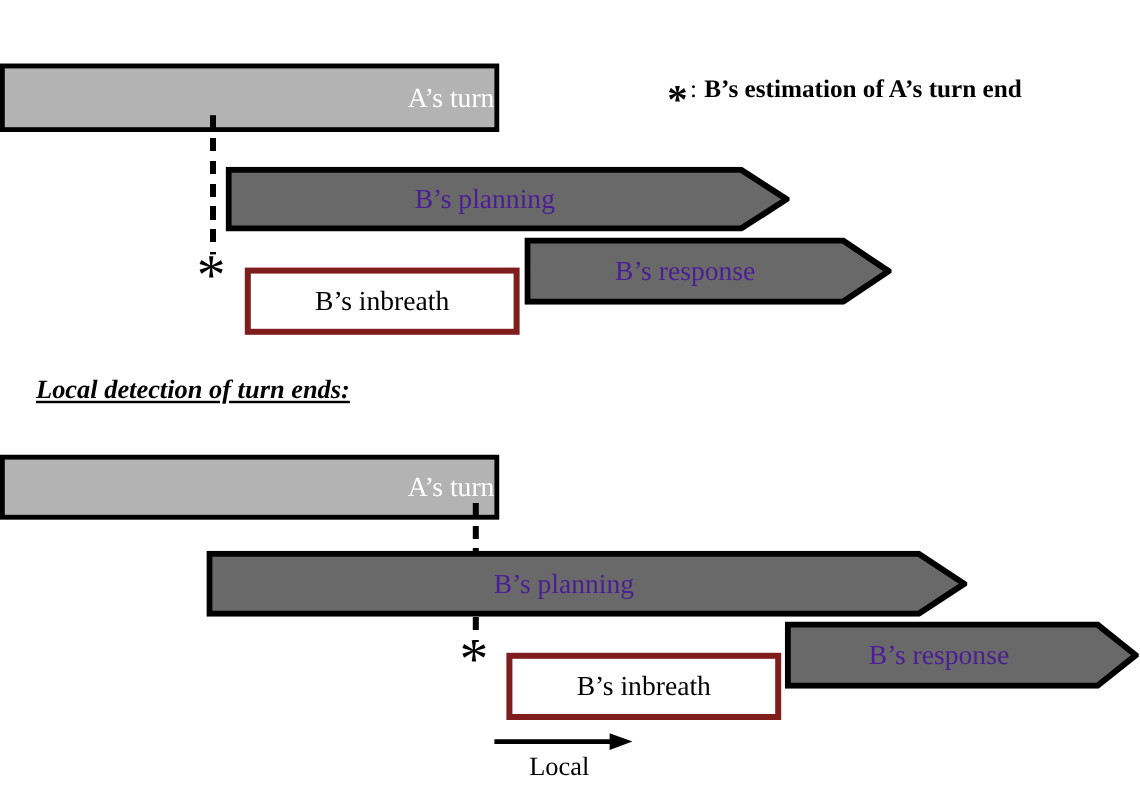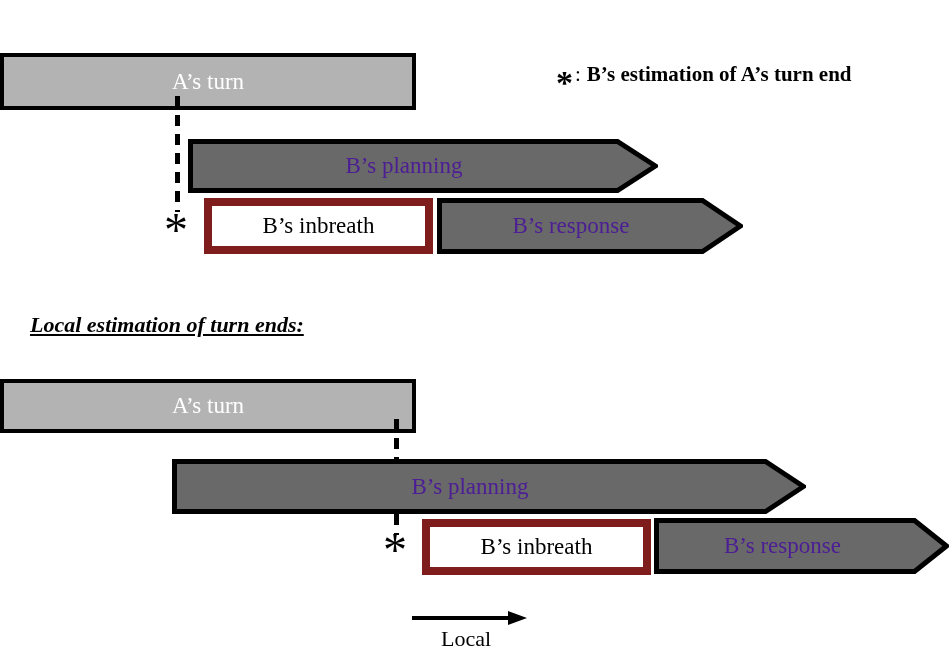--- a/index.html
+++ b/index.html
@@ -12,27 +12,27 @@
     text-decoration:underline;color:#000;white-space:nowrap;
   }
   .legend{
     position:absolute;left:556px;top:18px;display:flex;align-items:baseline;color:#000;white-space:nowrap;
   }
   .legend .sym{font-size:34px;font-weight:bold;line-height:0;position:relative;top:13px;}
   .legend .colon{font-size:21px;margin:0 6px 0 2px;}
   .legend .txt{font-size:21px;font-weight:bold;margin-top:44px;}
   .bar{
     position:absolute;box-sizing:border-box;border:4px solid #000;background:#b3b3b3;
-    display:flex;align-items:center;justify-content:center;
+    display:flex;align-items:center;justify-content:flex-end;
     color:#fff;font-size:23px;white-space:nowrap;
   }
   .inbreath{
-    position:absolute;box-sizing:border-box;border:8px solid #7f1d1d;background:#ffffff;
+    position:absolute;box-sizing:border-box;border:5px solid #7f1d1d;background:#ffffff;
     display:flex;align-items:center;justify-content:center;
-    color:#000;font-size:23px;white-space:nowrap;
+    color:#000;font-size:23px;white-space:nowrap;margin-top:25px;
   }
   .arrow-wrap{position:absolute;}
   .arrow-wrap svg{position:absolute;left:0;top:0;display:block;}
   .arrow-poly{fill:#696969;stroke:#000;stroke-width:5;stroke-linejoin:miter;}
   .arrow-label{
     position:absolute;left:0;top:0;bottom:0;right:38px;
     display:flex;align-items:center;justify-content:center;
     color:#4c1d95;font-size:23px;white-space:nowrap;
   }
   .dashv{
@@ -80,21 +80,21 @@
 
   <div class="arrow-wrap" style="left:437px;top:198px;width:306px;height:56px;">
     <svg width="306" height="56" viewBox="0 0 306 56">
       <polygon class="arrow-poly" points="2.5,2.5 265.5,2.5 303.5,28 265.5,53.5 2.5,53.5"></polygon>
     </svg>
     <span class="arrow-label">B’s response</span>
   </div>
 
   <span class="asterisk" style="left:164px;top:206px;">*</span>
 
-  <div class="title" style="left:30px;top:312px;">Local estimation of turn ends:</div>
+  <div class="title" style="left:30px;top:312px;">Local detection of turn ends:</div>
 
   <div class="bar" style="left:0px;top:379px;width:416px;height:54px;">
     <span>A’s turn</span>
   </div>
 
   <div class="dashv" style="left:394px;top:419px;height:116px;"></div>
 
   <div class="arrow-wrap" style="left:172px;top:459px;width:634px;height:55px;">
     <svg width="634" height="55" viewBox="0 0 634 55">
       <polygon class="arrow-poly" points="2.5,2.5 593.5,2.5 631.5,27.5 593.5,52.5 2.5,52.5"></polygon>

